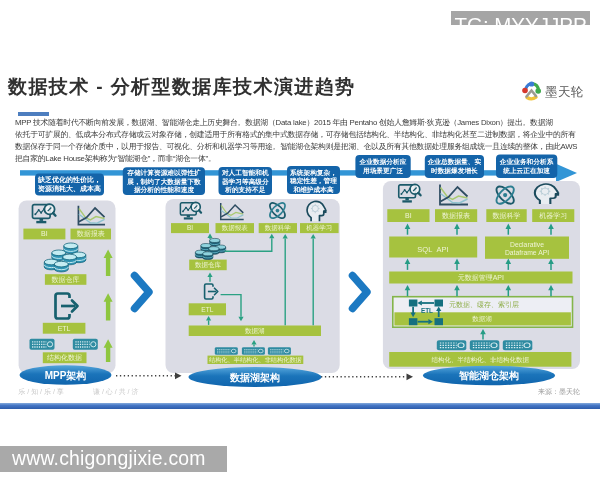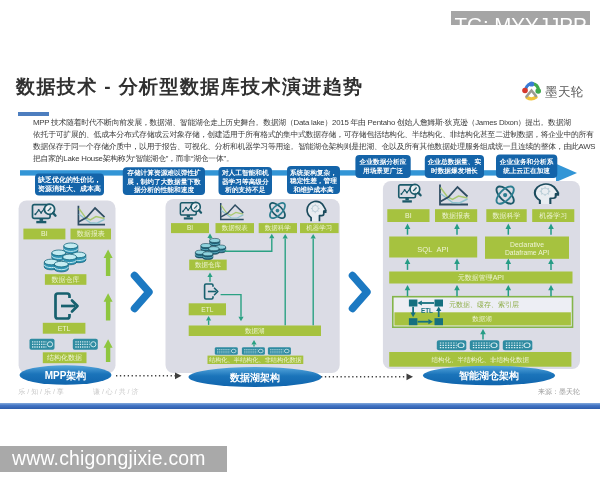--- a/index.html
+++ b/index.html
@@ -1,23 +1,23 @@
 <!DOCTYPE html>
 <html><head>
 <meta charset="utf-8">
 <style>
   html,body{margin:0;padding:0;}
   body{width:600px;height:480px;position:relative;background:#fff;overflow:hidden;
        font-family:"Liberation Sans",sans-serif;}
   .abs{position:absolute;}
   #tgbox{left:451px;top:11px;width:139px;height:14px;background:#a5a5a5;color:#fff;
          font-size:20.5px;letter-spacing:0;text-align:center;line-height:27px;}
-  #title{left:16px;top:74px;font-size:19px;font-weight:bold;color:#303030;letter-spacing:1.4px;white-space:nowrap;}
+  #title{left:8px;top:74px;font-size:19px;font-weight:bold;color:#303030;letter-spacing:1.4px;white-space:nowrap;}
   #underline{left:18px;top:112px;width:31px;height:3.5px;background:#4d7ebf;}
-  #para{left:33px;top:116.5px;font-size:7.8px;color:#3b3b3b;line-height:12.3px;white-space:nowrap;letter-spacing:-0.22px;}
+  #para{left:15px;top:116.5px;font-size:7.8px;color:#3b3b3b;line-height:12.3px;white-space:nowrap;letter-spacing:-0.22px;}
   #band{left:0;top:402.5px;width:600px;height:6.5px;
         background:linear-gradient(#85abdd 0%,#4677c6 40%,#2d5cab 100%);}
   #footbox{left:0;top:445.8px;width:227px;height:26.2px;background:#a9a9a9;}
   #footbox span{position:absolute;left:12px;top:1.6px;color:#fff;font-size:19.4px;letter-spacing:0.2px;}
 </style>
 </head>
 <body>
 <div class="abs" id="tgbox">TG: MYYJJPP</div>
 <div class="abs" id="title">数据技术 - 分析型数据库技术演进趋势</div>
 <div class="abs" id="underline"></div>

